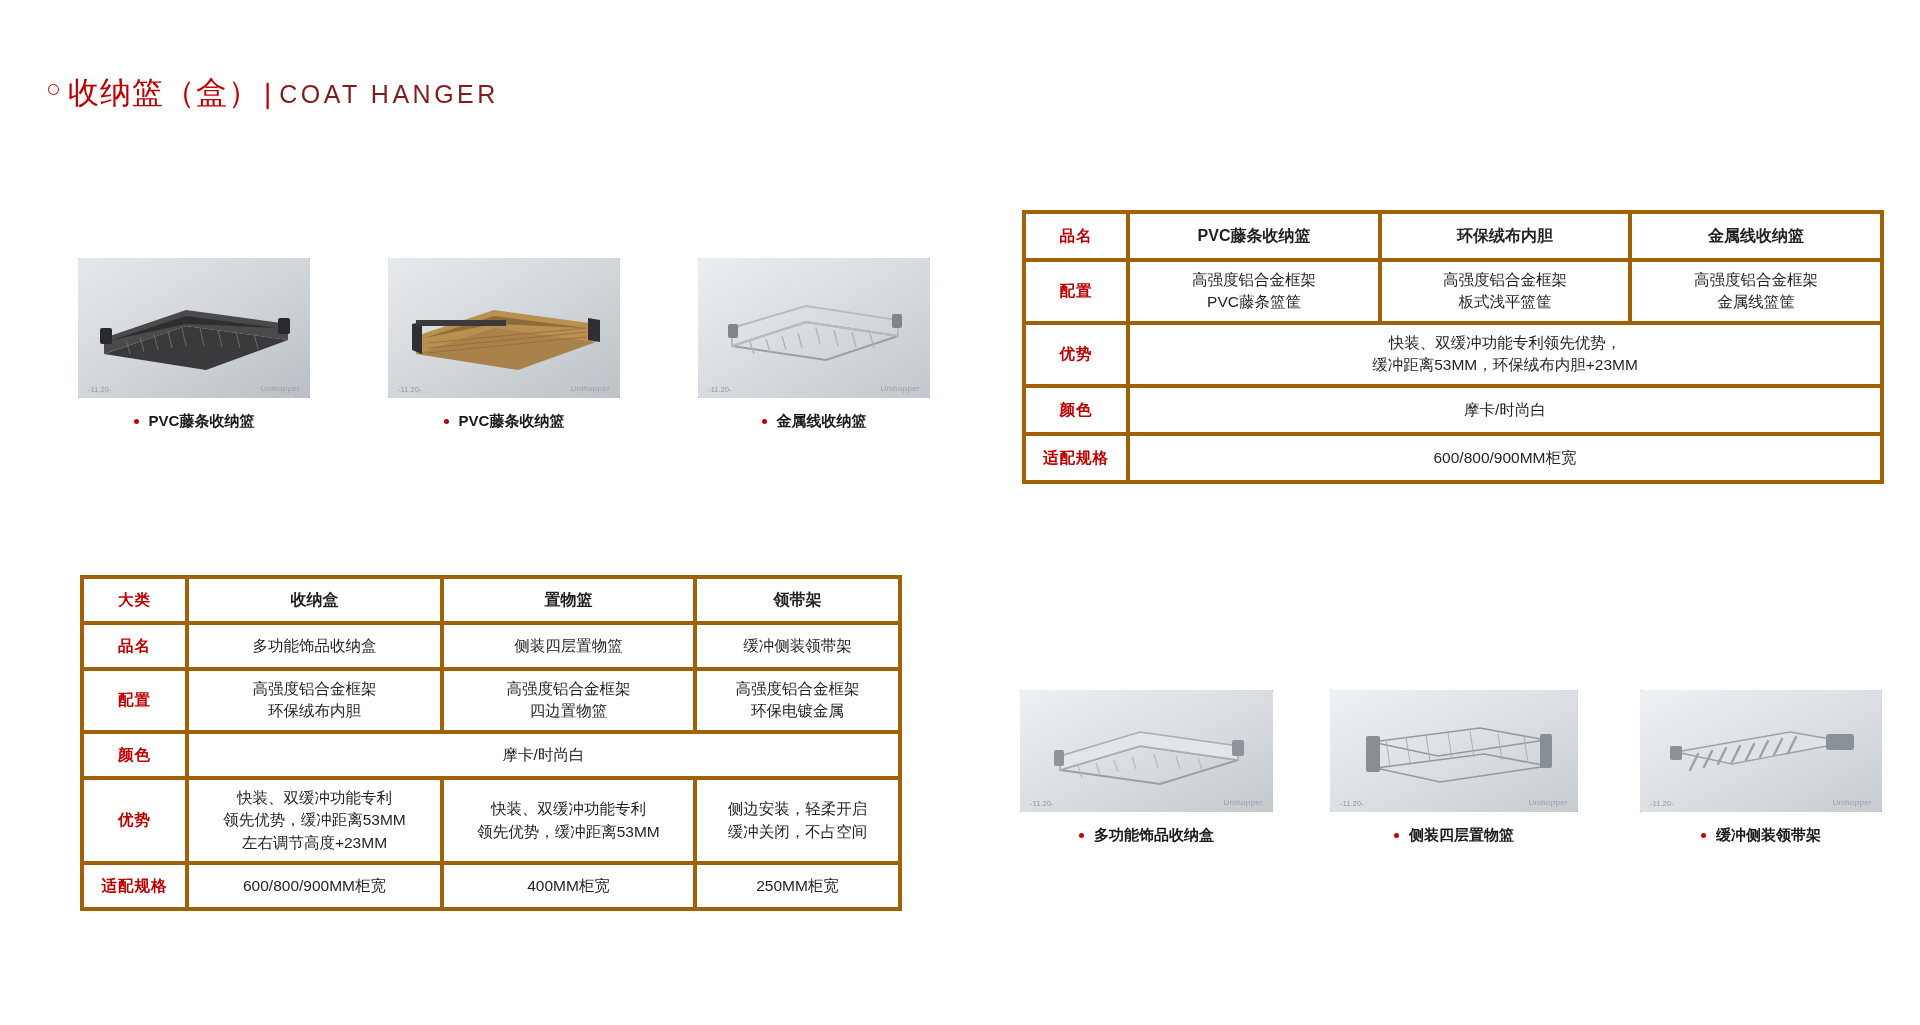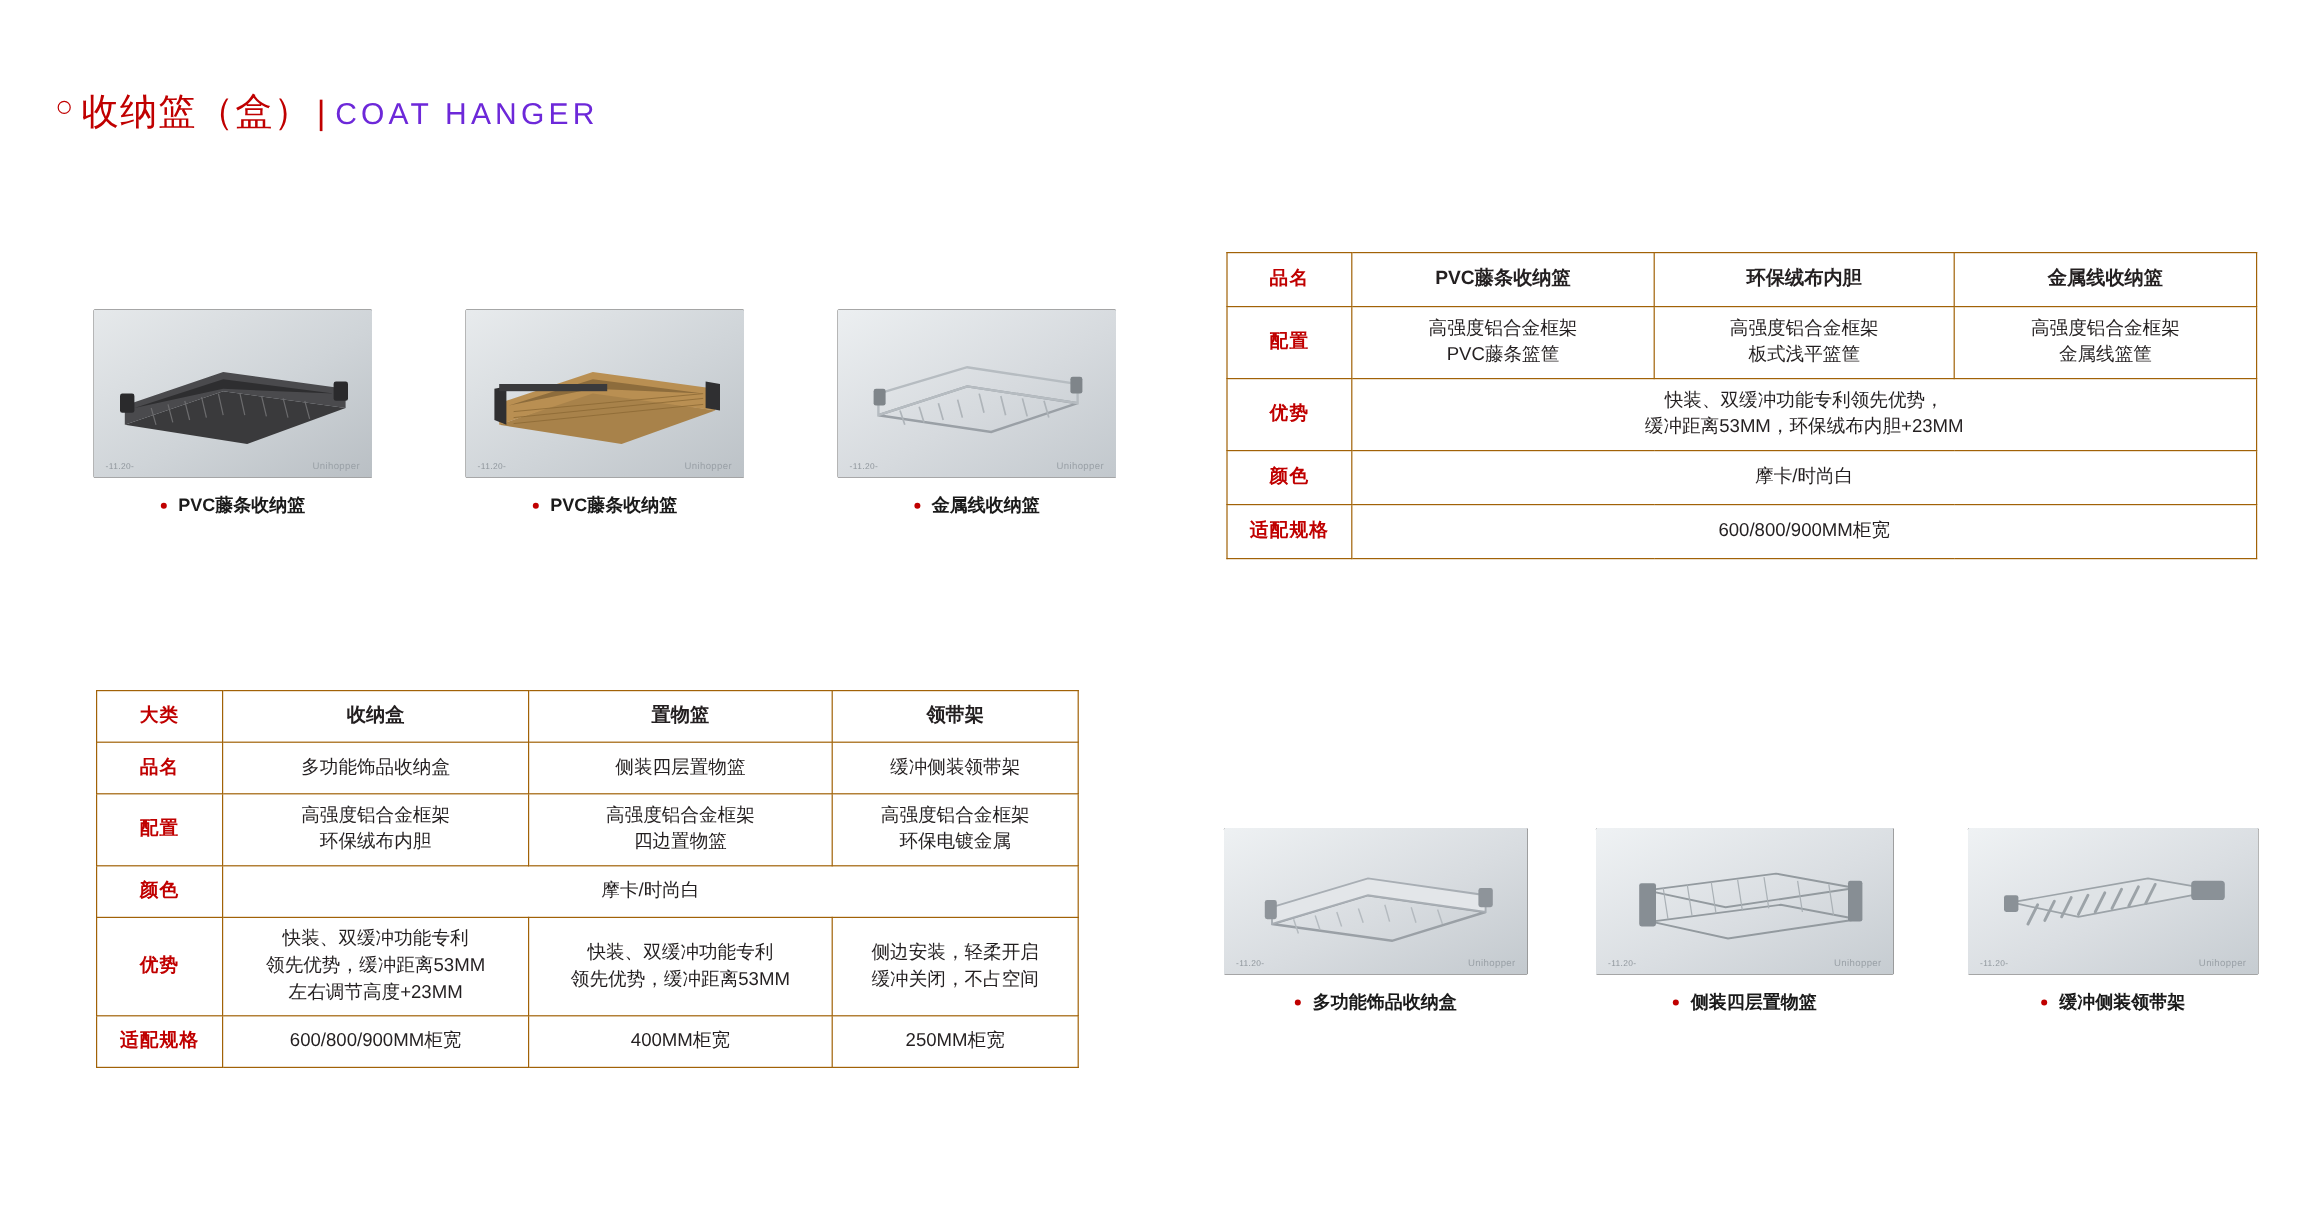--- a/index.html
+++ b/index.html
@@ -40,34 +40,34 @@
     font-weight: 500;
   }
   .header-sep {
     color: #c00000;
     font-size: 28px;
     margin: 0 8px 0 4px;
     font-weight: 300;
   }
   .header-en {
     font-size: 25px;
-    color: #6d28d9;
+    color: #7f1d1d;
     letter-spacing: 3.5px;
     font-weight: 400;
   }
 
   
   .product {
     position: absolute;
   }
   .product .photo {
     border-radius: 1px;
     position: relative;
     overflow: hidden;
-    background: #404040;
+    background: #000000;
   }
   .photo .wm-left,
   .photo .wm-right {
     position: absolute;
     bottom: 5px;
     font-size: 7px;
     color: #8d949a;
     letter-spacing: .3px;
   }
   .photo .wm-left { left: 10px; }
@@ -92,21 +92,21 @@
   }
 
   
   table.spec {
     position: absolute;
     border-collapse: collapse;
     table-layout: fixed;
     background: #fff;
   }
   table.spec td {
-    border: 1px solid #a16207;
+    border: 4px solid #a16207;
     text-align: center;
     vertical-align: middle;
     font-size: 15.5px;
     color: #231f20;
     padding: 7px 6px;
     line-height: 1.45;
   }
   table.spec td.rowhead {
     color: #c00000;
     font-weight: 600;

